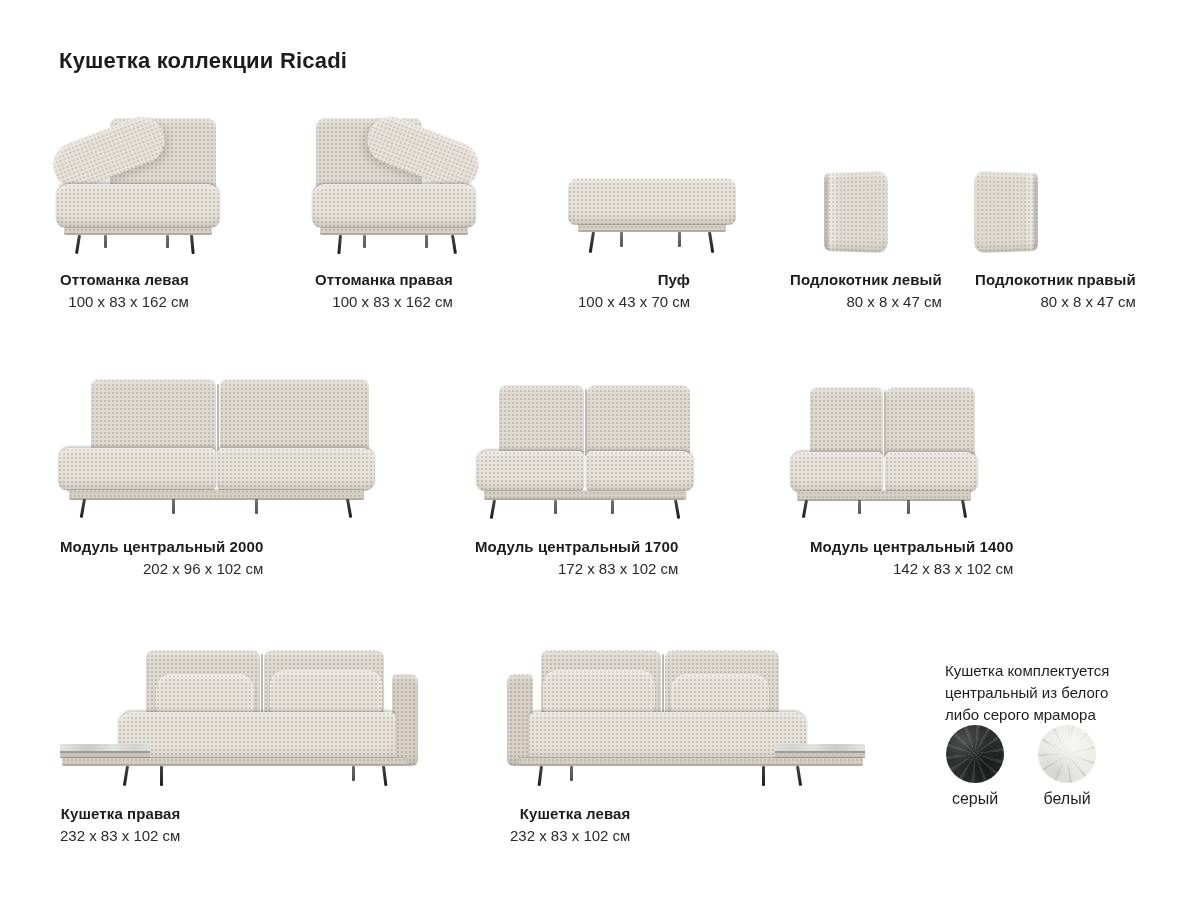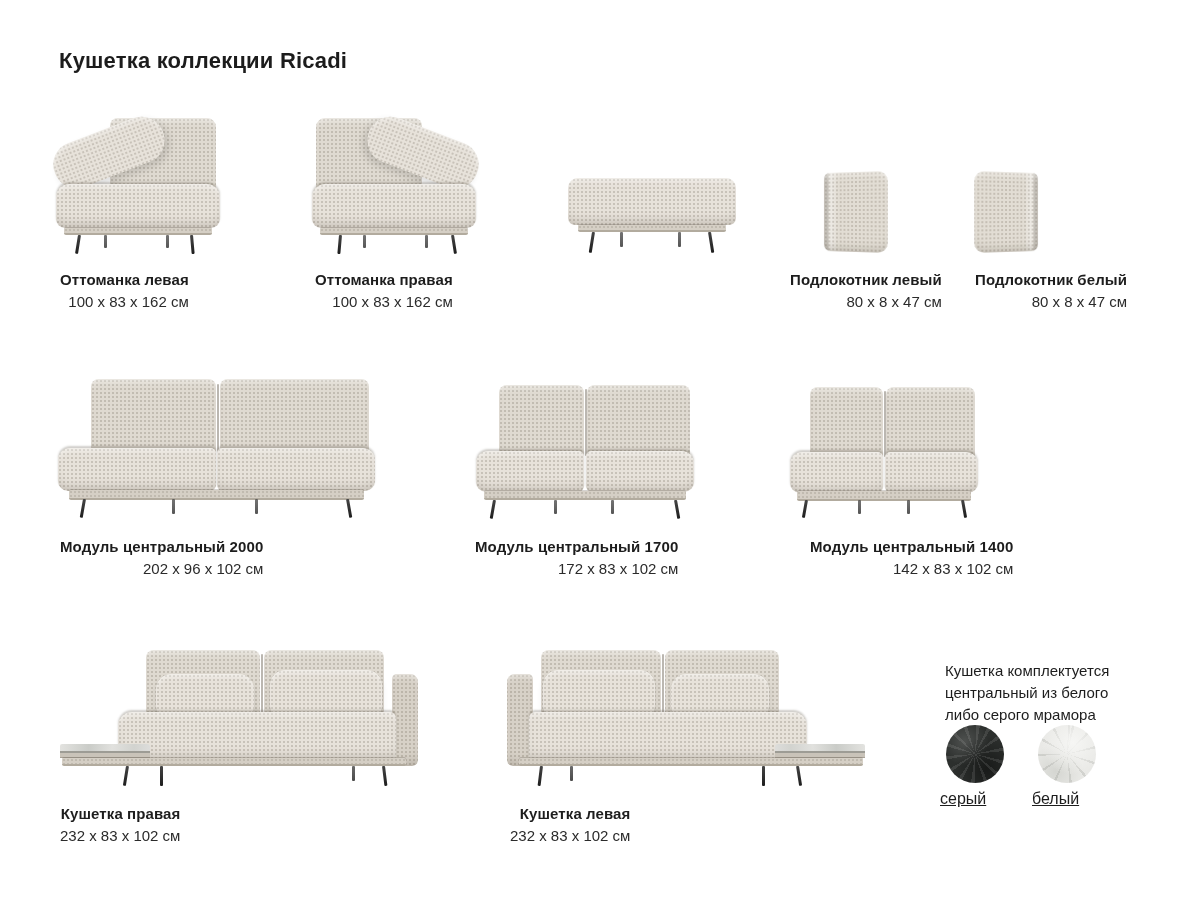--- a/index.html
+++ b/index.html
@@ -25,21 +25,21 @@
       repeating-conic-gradient(from 25deg, rgba(255,255,255,.10) 0deg 7deg, rgba(255,255,255,0) 7deg 26deg),
       radial-gradient(circle at 70% 75%, rgba(0,0,0,.45), rgba(0,0,0,0) 55%);
   }
   .swatch.white{
     background-color:#e9e9e6;
     background-image:
       radial-gradient(circle at 60% 30%, #f6f6f4, rgba(246,246,244,0) 60%),
       repeating-conic-gradient(from 10deg, rgba(150,152,146,.28) 0deg 5deg, rgba(150,152,146,0) 5deg 32deg),
       radial-gradient(circle at 30% 80%, rgba(175,178,170,.35), rgba(175,178,170,0) 45%);
   }
-  .sw-label{position:absolute;width:70px;text-align:left;font-size:16px;color:#1d1d1d;text-decoration:underline;}
+  .sw-label{position:absolute;width:70px;text-align:center;font-size:16px;color:#1d1d1d;}
   
   .art{position:absolute;}
   .art div{position:absolute;box-sizing:border-box;}
   .flip{transform:scaleX(-1);}
   .fab{
     background-color:#dfdad1;
     background-image:radial-gradient(rgba(112,103,89,.26) 0 .9px, rgba(0,0,0,0) 1.3px);
     background-size:4px 4px;
     box-shadow: inset 0 5px 7px -3px rgba(255,255,255,.55),
                 inset 0 -9px 12px -7px rgba(96,88,76,.33);
@@ -163,34 +163,38 @@
   </div>
 
   <div class="art" style="left:566px;top:178px;width:172px;height:76px">
     <div class="pf-top fab lite"></div>
     <div class="pf-base baseb"></div>
     <div class="leg pf-legA"></div>
     <div class="leg pf-legB"></div>
     <div class="leg pf-legC"></div>
     <div class="leg pf-legD"></div>
   </div>
+  <div class="cap" style="left:578px;top:269px">
+    <div class="cap-name">Пуф</div>
+    <div class="cap-dims">100 x 43 x 70 см</div>
+  </div>
 
   <div class="art" style="left:818px;top:170px;width:76px;height:86px">
     <div class="ar-panel"></div>
   </div>
   <div class="cap" style="left:790px;top:269px">
     <div class="cap-name">Подлокотник левый</div>
     <div class="cap-dims">80 x 8 x 47 см</div>
   </div>
 
   <div class="art flip" style="left:968px;top:170px;width:76px;height:86px">
     <div class="ar-panel"></div>
   </div>
   <div class="cap" style="left:975px;top:269px">
-    <div class="cap-name">Подлокотник белый</div>
+    <div class="cap-name">Подлокотник правый</div>
     <div class="cap-dims">80 x 8 x 47 см</div>
   </div>
 
   <div class="art" style="left:58px;top:378px;width:317px;height:139px">
     <div class="sf-backL fab"></div>
     <div class="sf-backR fab"></div>
     <div class="sf-seam seam"></div>
     <div class="sf-seatL fab lite"></div>
     <div class="sf-seatR fab lite"></div>
     <div class="sf-base baseb"></div>

